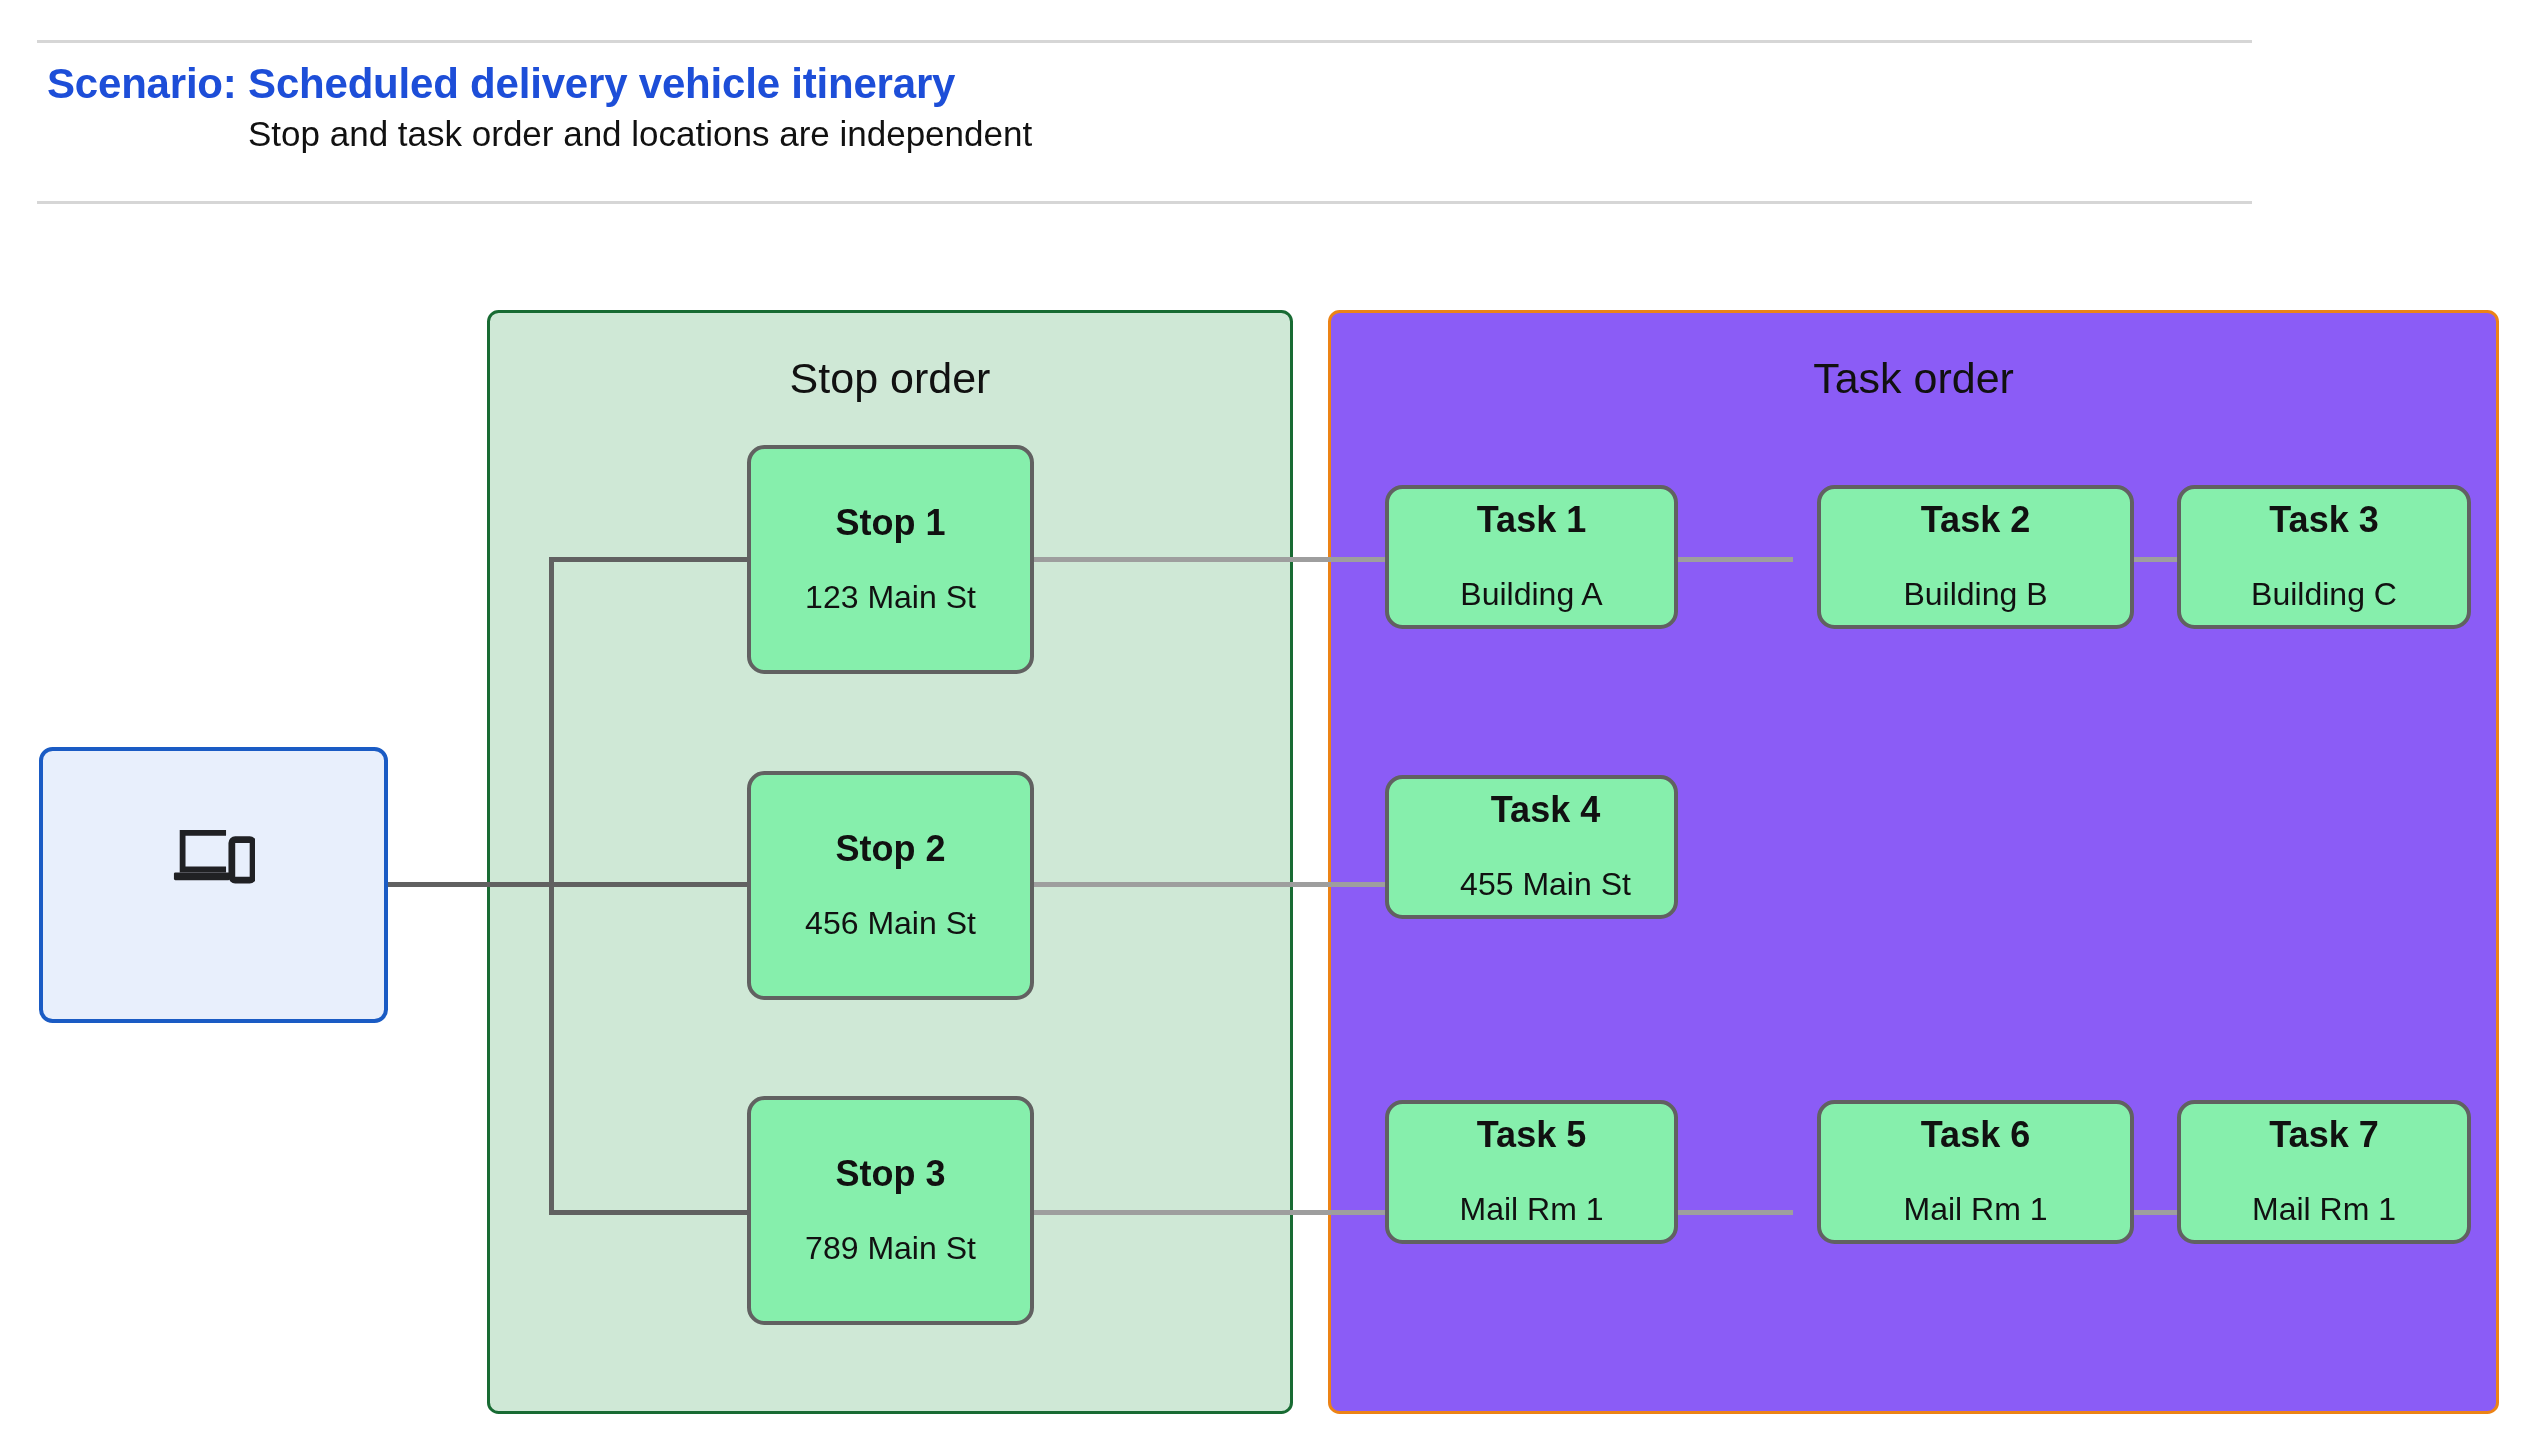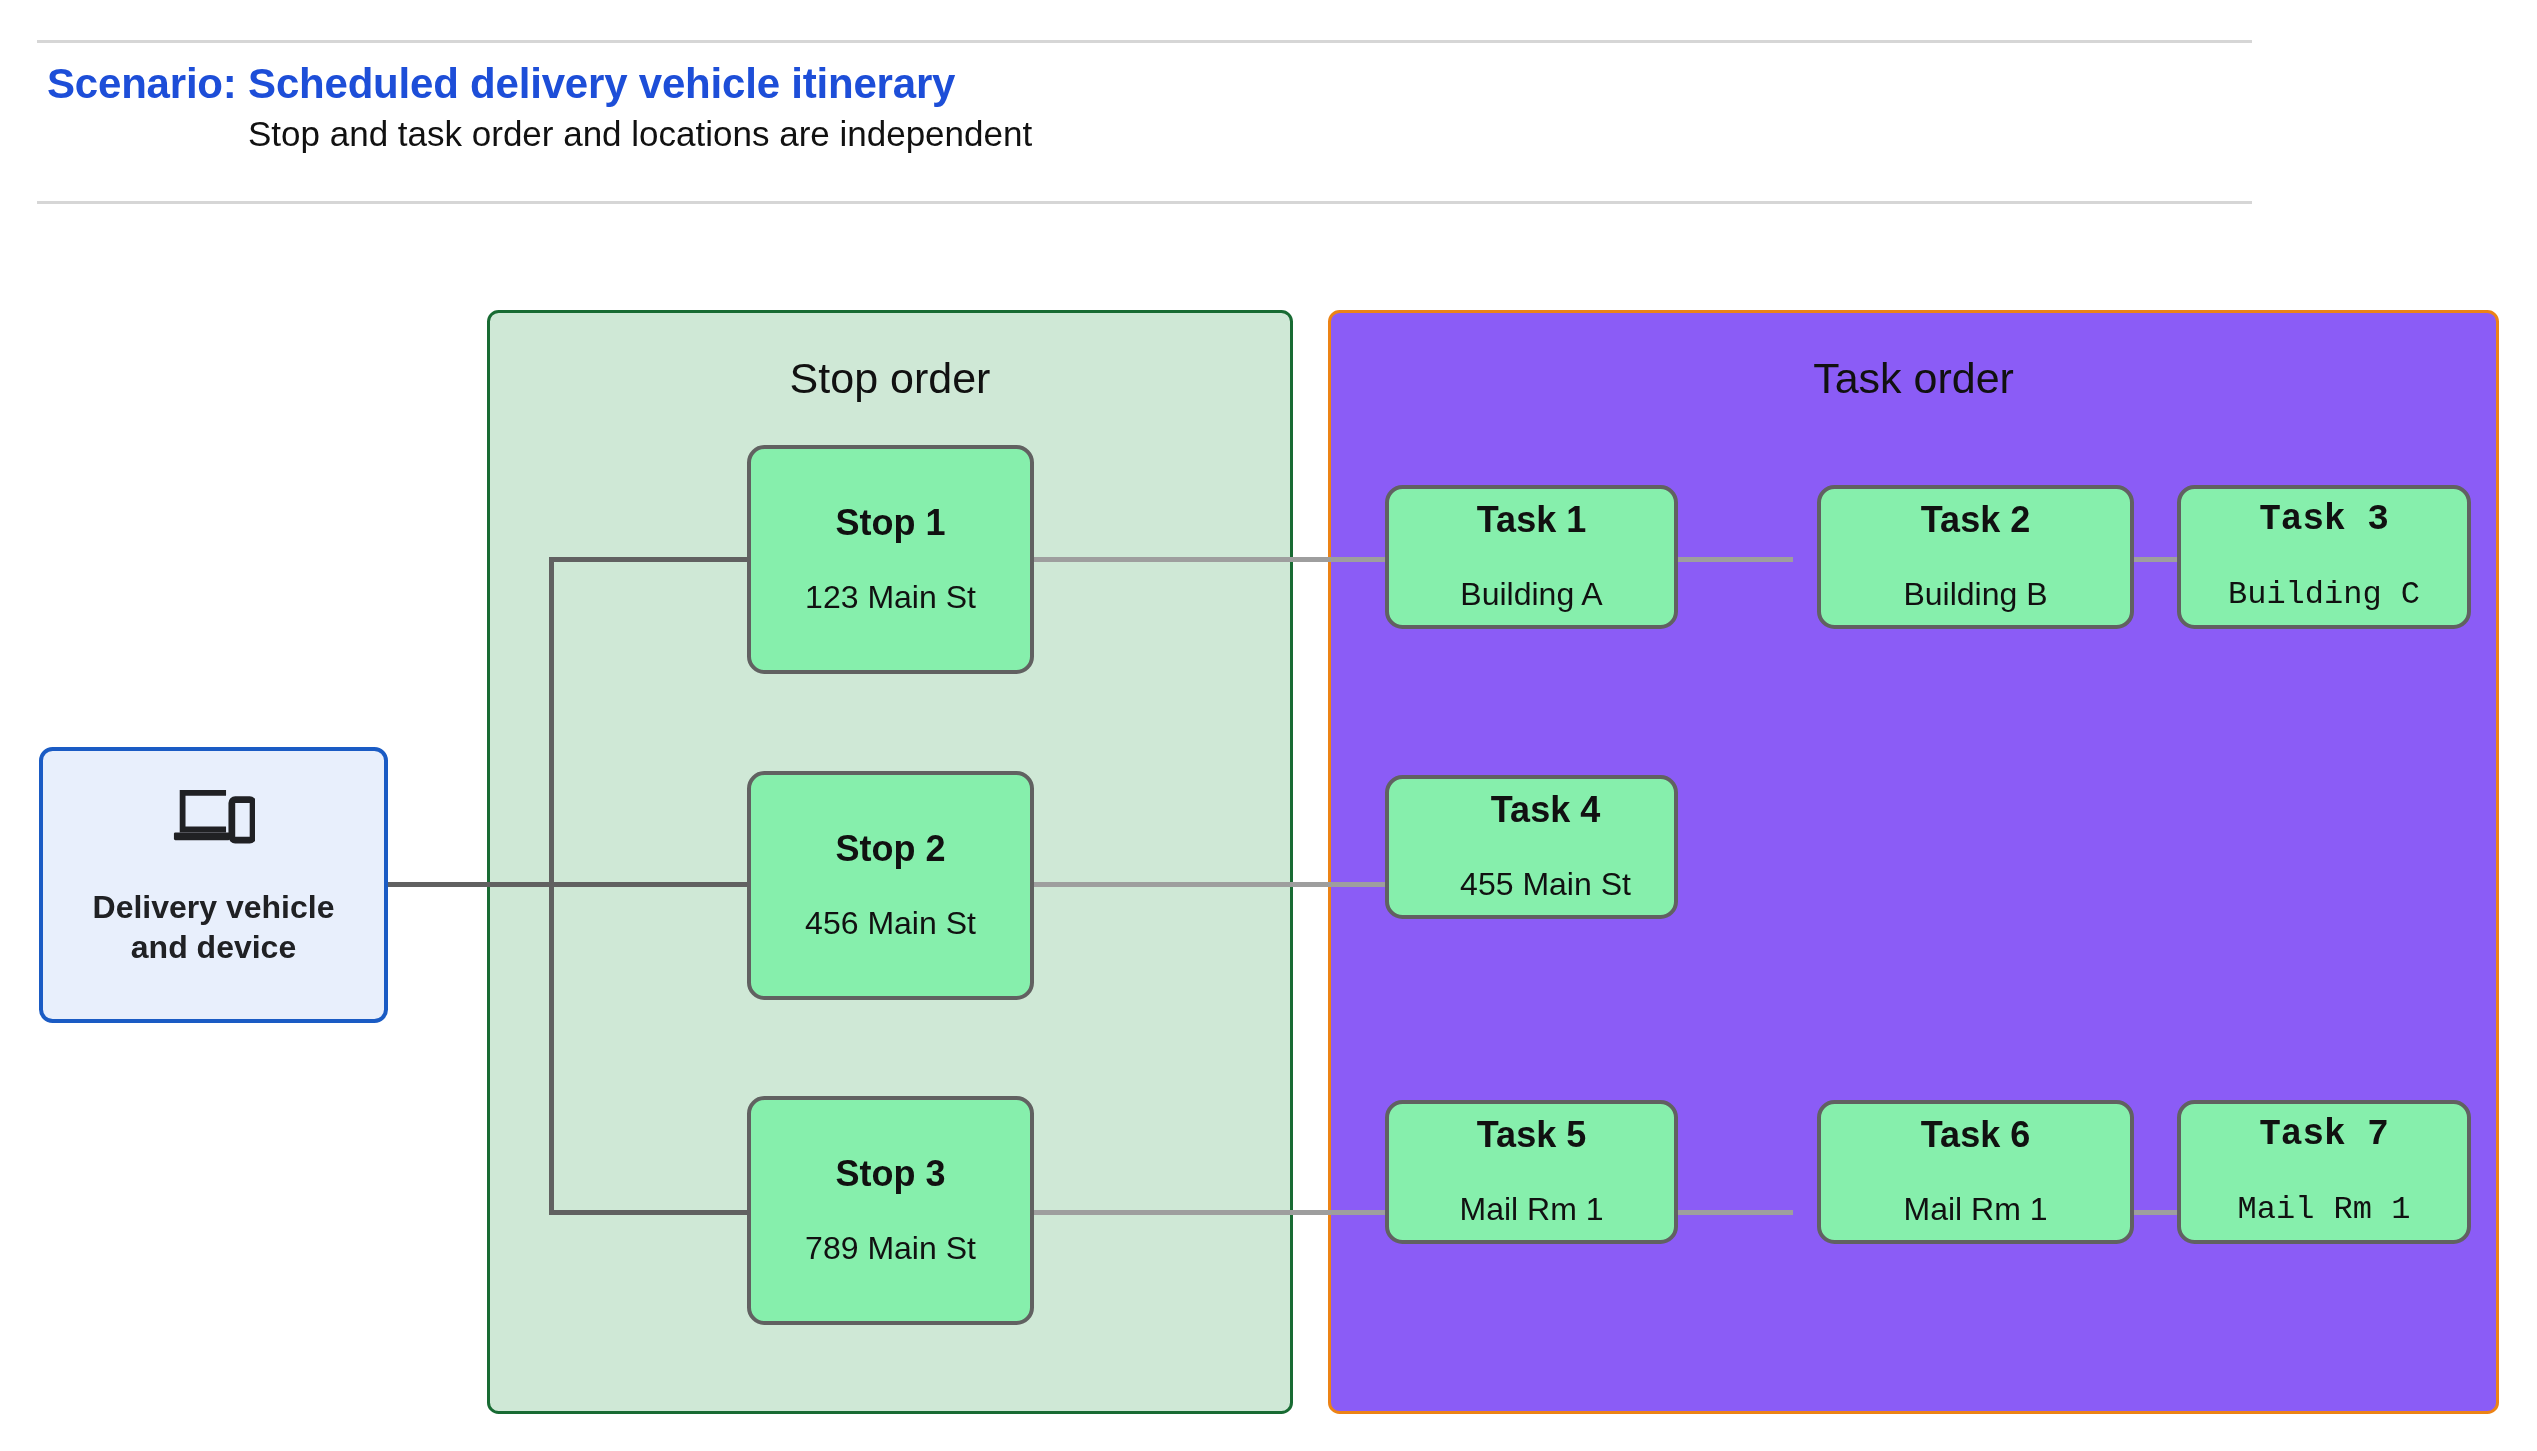--- a/index.html
+++ b/index.html
@@ -67,21 +67,21 @@
   .node .t2{font-size:32px;font-weight:400;color:#111111;line-height:1.18;margin-top:5.8px;}
 
   .stop-node{left:747px;width:287px;height:229px;}
   #stop-1{top:445px;}
   #stop-2{top:771px;}
   #stop-3{top:1096px;}
 
   .task-node{height:144px;}
   .task-col-1{left:1385px;width:293px;}
   .task-col-2{left:1789px;width:317px;margin-left:28px;}
-  .task-col-3{left:2177px;width:294px;font-family:Liberation Mono, monospace;}
+  .task-col-3{left:2177px;width:294px;}
   .task-row-1{top:485px;}
   .task-row-2{top:775px;padding-left:28px;}
   .task-row-3{top:1100px;}
 
   
   .conn{position:absolute;background:#616161;}
   .conn-h{height:4.8px;}
   .conn-v{width:4.8px;}
   .conn-light{background:#9e9e9e;}
 </style>
@@ -123,22 +123,20 @@
 <div id="device-box">
   <span id="device-icon">
     <svg width="83" height="60" viewBox="0 0 86 62" xmlns="http://www.w3.org/2000/svg">
 
       <path d="M8 4 h48 v6 H14 v32 h42 v6 H8 Z" fill="#202124"></path>
       <rect x="2" y="48" width="58" height="8" rx="1.5" fill="#202124"></rect>
 
       <rect x="62" y="14" width="22" height="42" rx="3.5" fill="none" stroke="#202124" stroke-width="7"></rect>
     </svg>
   </span>
-  <span id="device-label">Delivery vehicle
-and device</span>
 </div>
 
 <div class="node stop-node" id="stop-1">
   <span class="t1">Stop 1</span>
   <span class="t2">123 Main St</span>
 </div>
 <div class="node stop-node" id="stop-2">
   <span class="t1">Stop 2</span>
   <span class="t2">456 Main St</span>
 </div>

